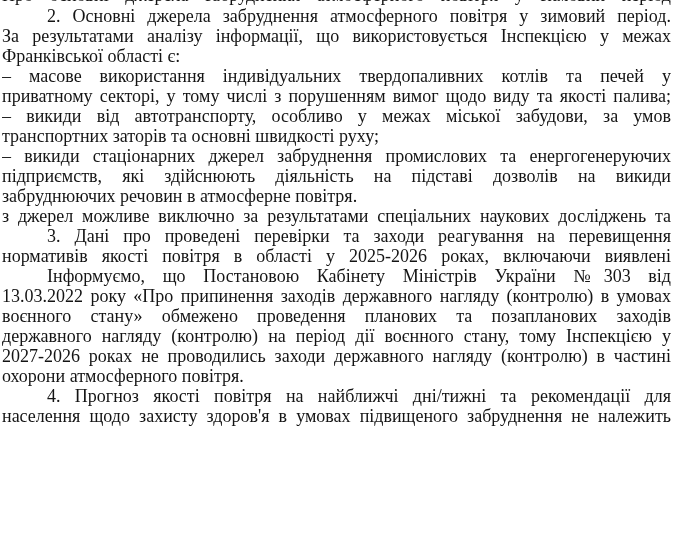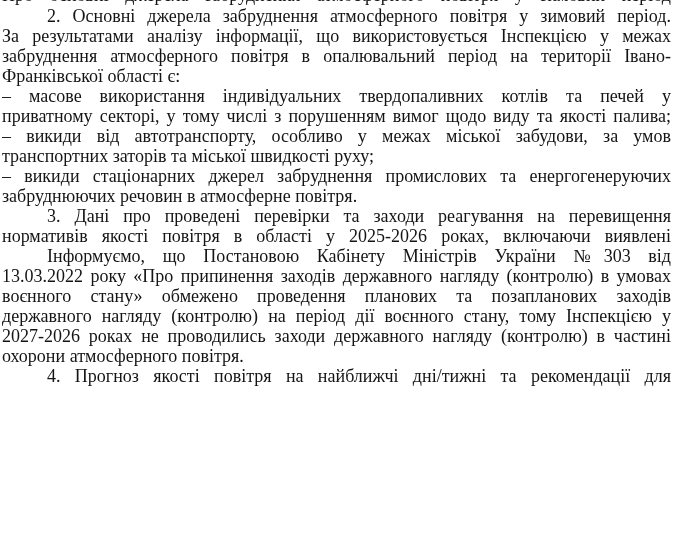--- a/index.html
+++ b/index.html
@@ -55,31 +55,33 @@
 <body>
 
 <div class="page">
 
   <div class="clip-top">
     <div class="ln just">Про основні джерела забруднення атмосферного повітря у зимовий період</div>
   </div>
 
   <div class="ln ind just">2. Основні джерела забруднення атмосферного повітря у зимовий період.</div>
   <div class="ln just">За результатами аналізу інформації, що використовується Інспекцією у межах</div>
-  <div class="ln just">забруднення атмосферного повітря в опалювальний період на території Івано-</div>
   <div class="ln">Франківської області є:</div>
   <div class="ln just">– масове використання індивідуальних твердопаливних котлів та печей у</div>
   <div class="ln just">приватному секторі, у тому числі з порушенням вимог щодо виду та якості палива;</div>
   <div class="ln just">– викиди від автотранспорту, особливо у межах міської забудови, за умов</div>
-  <div class="ln">транспортних заторів та міської швидкості руху;</div>
+  <div class="ln">транспортних заторів та основні швидкості руху;</div>
   <div class="ln just">– викиди стаціонарних джерел забруднення промислових та енергогенеруючих</div>
+  <div class="ln just">підприємств, які здійснюють діяльність на підставі дозволів на викиди</div>
   <div class="ln">забруднюючих речовин в атмосферне повітря.</div>
+  <div class="ln just">з джерел можливе виключно за результатами спеціальних наукових досліджень та</div>
   <div class="ln ind just">3. Дані про проведені перевірки та заходи реагування на перевищення</div>
   <div class="ln just">нормативів якості повітря в області у 2025-2026 роках, включаючи виявлені</div>
   <div class="ln ind just">Інформуємо, що Постановою Кабінету Міністрів України №303 від</div>
   <div class="ln just">13.03.2022 року «Про припинення заходів державного нагляду (контролю) в умовах</div>
   <div class="ln just">воєнного стану» обмежено проведення планових та позапланових заходів</div>
   <div class="ln just">державного нагляду (контролю) на період дії воєнного стану, тому Інспекцією у</div>
   <div class="ln just">2027-2026 роках не проводились заходи державного нагляду (контролю) в частині</div>
   <div class="ln">охорони атмосферного повітря.</div>
   <div class="ln ind just">4. Прогноз якості повітря на найближчі дні/тижні та рекомендації для</div>
+  <div class="ln just">населення щодо захисту здоров'я в умовах підвищеного забруднення не належить</div>
 
 </div>
 
 </body></html>

